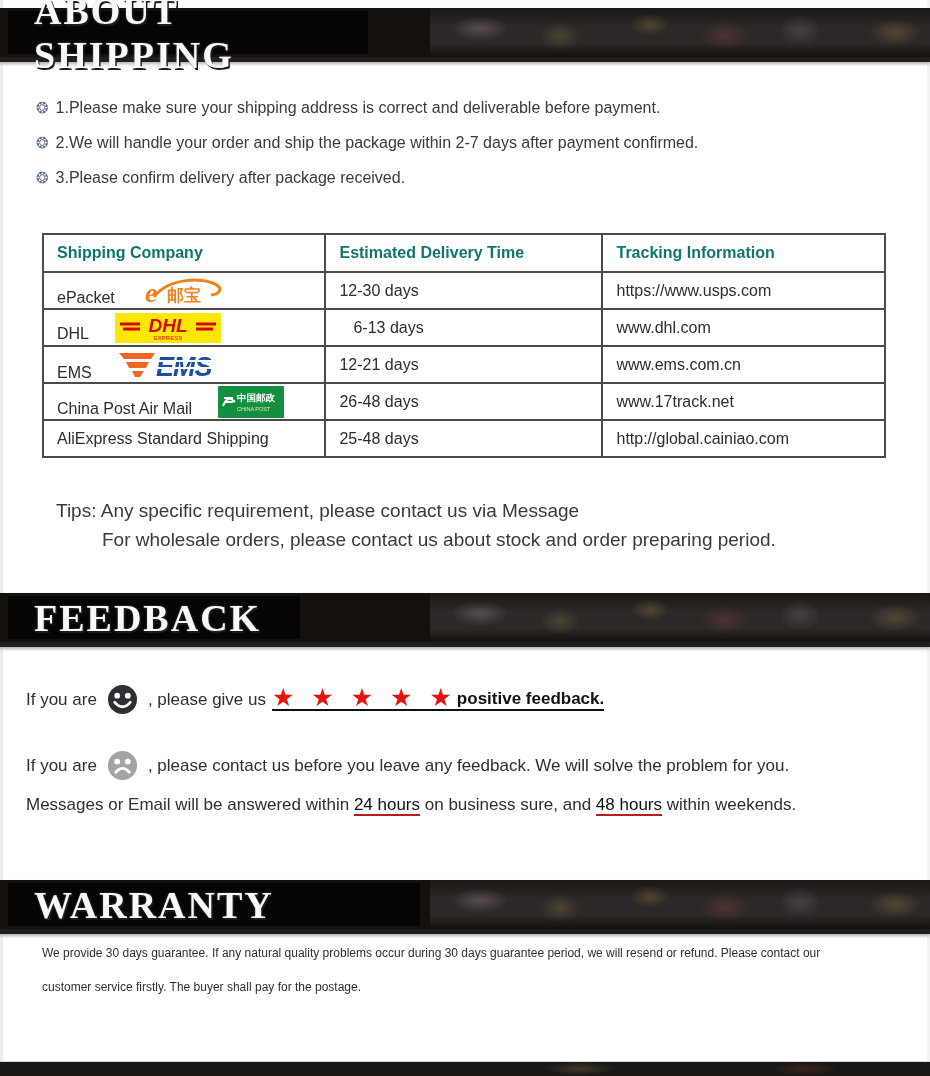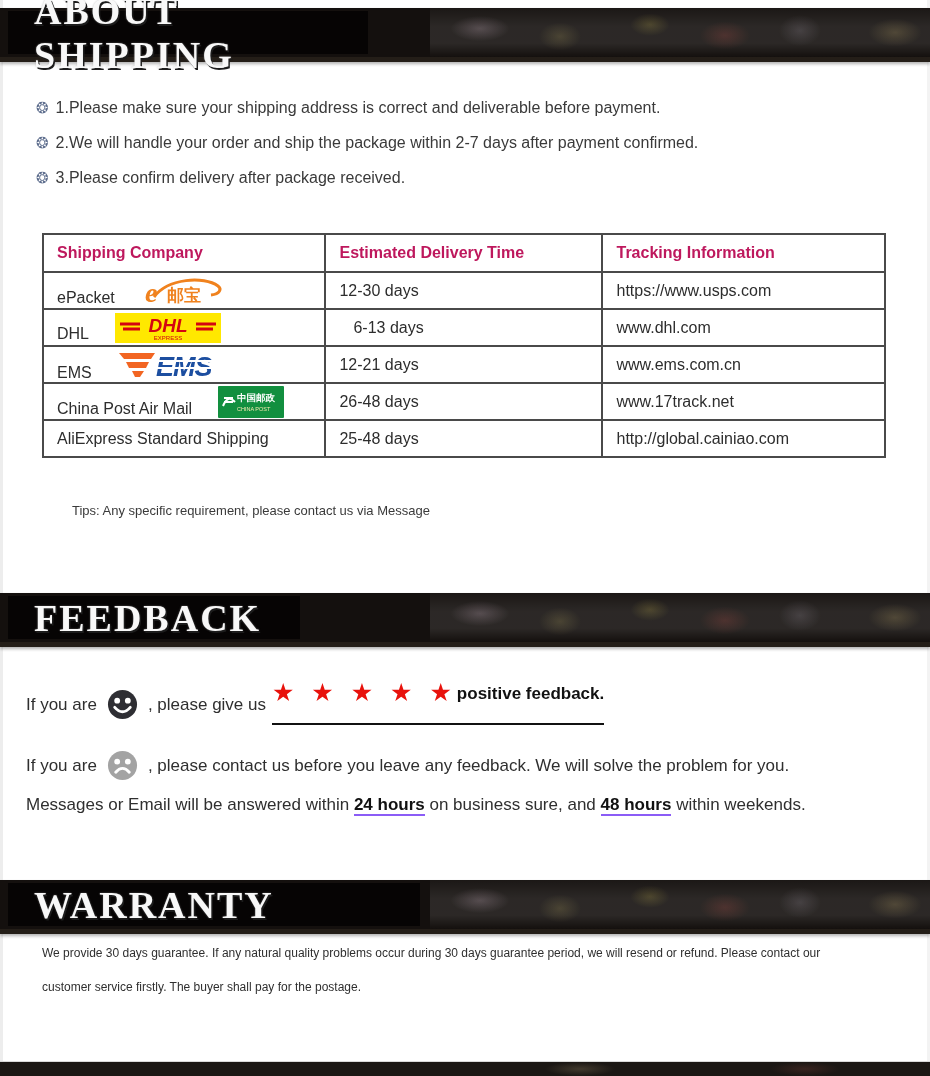--- a/index.html
+++ b/index.html
@@ -31,41 +31,41 @@
   
   #shipping-notes{position:absolute;top:98px;left:36px;font-size:16px;color:#3a3a3a;}
   #shipping-notes .note{margin-bottom:15px;line-height:20px;}
   .bullet{color:#5d6d8d;font-size:15px;margin-right:7px;}
 
   
   #shipping-table{position:absolute;top:233px;left:42px;width:844px;border-collapse:collapse;
                   font-size:16px;color:#2d2d2d;}
   #shipping-table th,#shipping-table td{border:2px solid #4a4a4a;text-align:left;
                   padding:0 0 0 13px;height:37px;box-sizing:border-box;}
-  #shipping-table th{font-weight:bold;height:38px;color:#be185d;}
+  #shipping-table th{font-weight:bold;height:38px;color:#0f766e;}
   #shipping-table col.c1{width:283px;} #shipping-table col.c2{width:278px;} #shipping-table col.c3{width:283px;}
   .company-cell{display:flex;align-items:flex-end;gap:26px;}
   .indent{padding-left:27px !important;}
   .logo{flex:0 0 auto;display:block;}
 
   
-  #tips{position:absolute;top:496px;left:72px;font-size:13px;color:#3a3a3a;line-height:29px;}
+  #tips{position:absolute;top:496px;left:56px;font-size:19px;color:#3a3a3a;line-height:29px;}
   #tips .tips-line2{padding-left:46px;}
 
   
   #fb-line1{position:absolute;top:684px;left:26px;font-size:17px;color:#2f2f2f;
             display:flex;align-items:center;}
   .face{margin:0 10px;}
-  .underline-group{border-bottom:2px solid #111;padding-bottom:19px;margin-left:6px;white-space:nowrap;}
+  .underline-group{border-bottom:2px solid #111;padding-bottom:0;margin-left:6px;white-space:nowrap;}
   .stars{color:#e8120c;font-size:25px;letter-spacing:5px;vertical-align:-2px;line-height:0;}
   .positive{font-weight:bold;color:#111;font-size:17px;}
   #fb-para{position:absolute;top:750px;left:26px;width:892px;font-size:17px;color:#2f2f2f;}
   #fb-para .fb-row{display:flex;align-items:center;margin-bottom:9px;}
   #fb-para .fb-text-row{line-height:30px;}
-  .hours{font-weight:bold;color:#111;border-bottom:2px solid #8b5cf6;}
+  .hours{font-weight:normal;color:#111;border-bottom:2px solid #b91c1c;}
 
   
   #warranty-text{position:absolute;top:936px;left:42px;width:828px;font-size:12px;
                  color:#2f2f2f;line-height:34px;}
 
   
   #bottom-strip{position:absolute;top:1062px;left:0;width:930px;height:14px;background:#1b1714;
     box-shadow:0 -1px 0 #d9d9d9;}
   #bottom-strip::before{content:"";position:absolute;left:430px;right:0;top:0;bottom:0;
     background:radial-gradient(ellipse 50px 10px at 30% 50%, rgba(180,160,120,.25), transparent 70%),
@@ -187,20 +187,21 @@
       <td>http://global.cainiao.com</td>
     </tr>
   </tbody>
     </table>
 
   <div id="tips">
     <div class="tips-line1">
       <span>Tips:</span>
       <span>Any specific requirement, please contact us via Message</span>
     </div>
+    <div class="tips-line2">For wholesale orders, please contact us about stock and order preparing period.</div>
   </div>
 
   <div class="banner" id="banner-feedback">
     <div class="banner-label">
       <span class="banner-title">FEEDBACK</span>
     </div>
   </div>
 
   <div id="fb-line1">
     <span>If you are</span>

